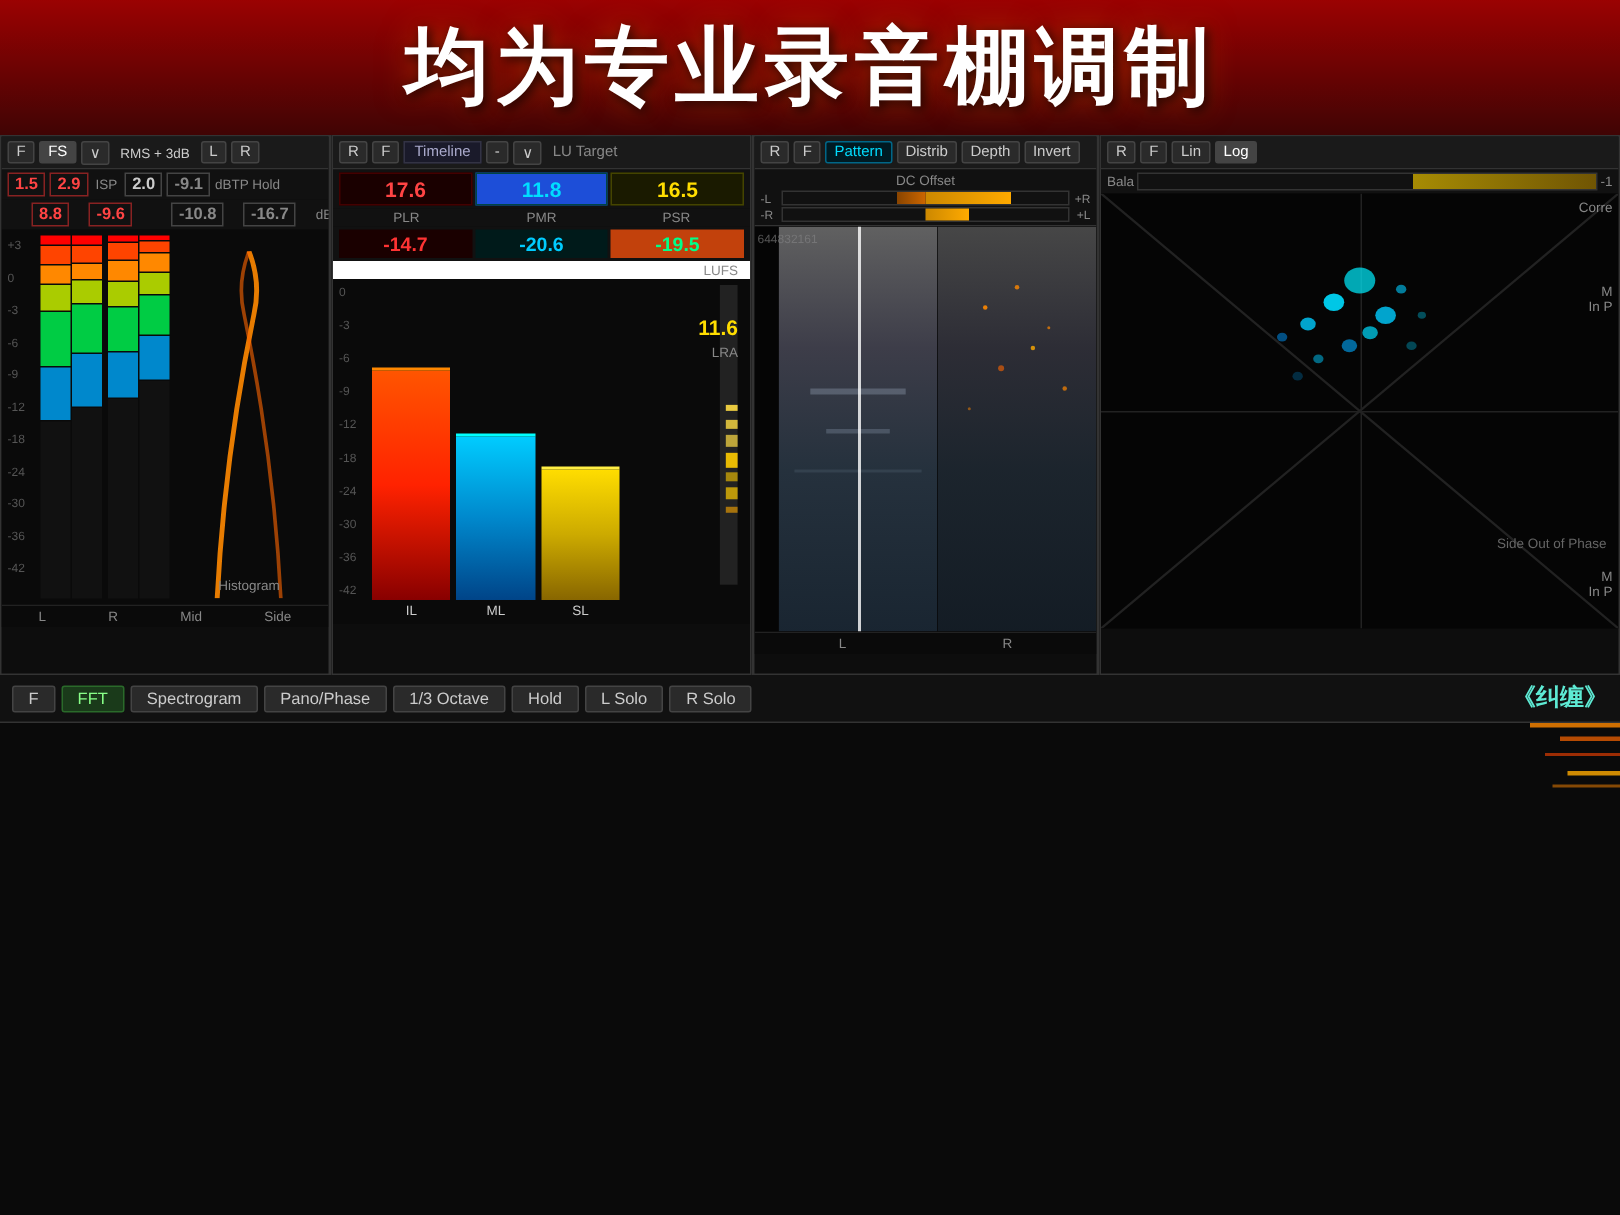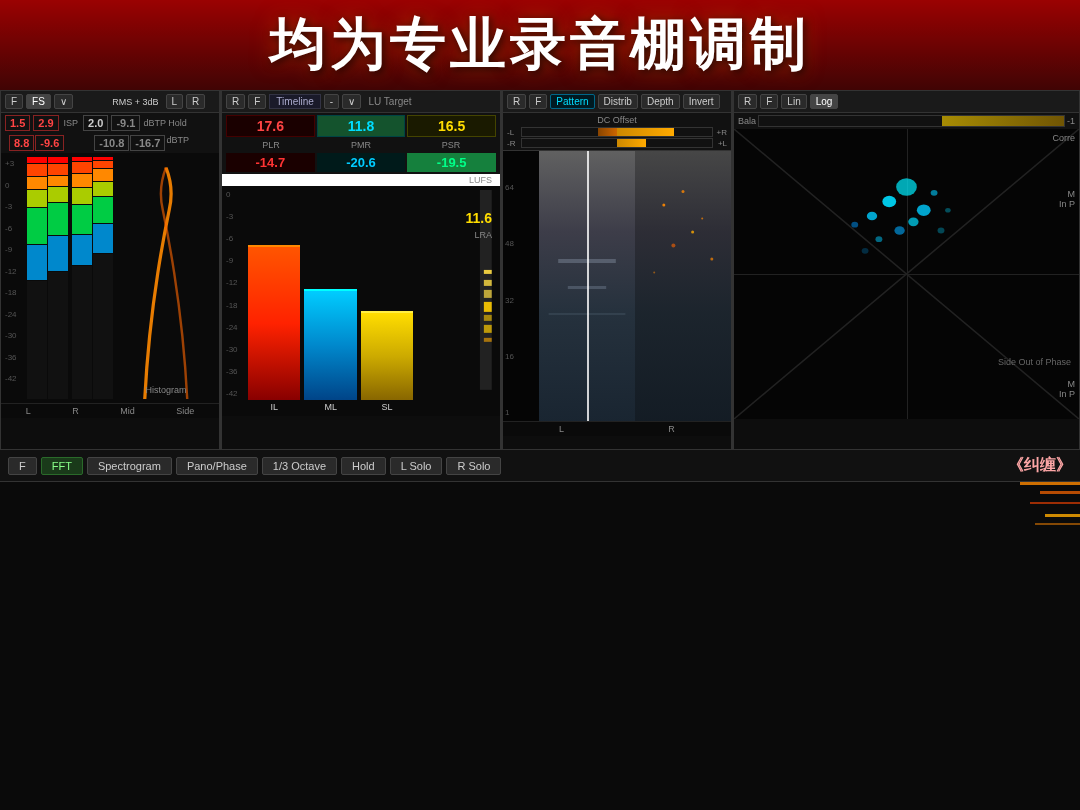--- a/index.html
+++ b/index.html
@@ -88,32 +88,32 @@
       flex-shrink: 0;
     }
 
     .lu-val {
       font-size: 14px;
       font-weight: bold;
       text-align: center;
       padding: 2px;
     }
     .lu-red { color: #ff4444; background: #1a0000; border: 1px solid #440000; }
-    .lu-cyan { color: #00ddff; background: #14532d; border: 1px solid #004444; }
+    .lu-cyan { color: #00ddff; background: #1d4ed8; border: 1px solid #004444; }
     .lu-yellow { color: #ffdd00; background: #1a1a00; border: 1px solid #444400; }
 
     .lufs-val {
       font-size: 13px;
       font-weight: bold;
       text-align: center;
       padding: 2px;
     }
     .lufs-red { color: #ff3333; background: #1a0000; }
     .lufs-cyan { color: #00ccff; background: #001a1a; }
-    .lufs-green { color: #00ff88; background: #15803d; }
+    .lufs-green { color: #00ff88; background: #c2410c; }
 
     
     .panel-spectrum {
       width: 230px;
       flex-shrink: 0;
     }
 
     
     .panel-phase {
       flex: 1;
@@ -149,21 +149,21 @@
       border-radius: 2px;
     }
     .toolbar-btn.active {
       background: #1a3a1a;
       border-color: #2a6a2a;
       color: #88ff88;
     }
 
     .song-title {
       margin-left: auto;
-      color: #fca5a5;
+      color: #5eead4;
       font-size: 16px;
       font-weight: bold;
     }
 
     
     .fft-area {
       position: absolute;
       top: 514px;
       left: 0;
       right: 0;
@@ -184,21 +184,20 @@
       font-size: 9px;
       color: #888;
       padding: 0 2px;
     }
 
     
     .rms-label {
       font-size: 9px;
       color: #ccc;
       padding: 0 4px;
-      margin-left: 32px;
     }
 
     
     .panel-divider {
       width: 1px;
       background: #333;
       flex-shrink: 0;
     }
 
     
@@ -246,21 +245,21 @@
 
     <div style="display:flex;align-items:center;padding:2px 4px;gap:3px;background:#111;font-size:11px;">
       <span class="val-box red">1.5</span>
       <span class="val-box red">2.9</span>
       <span class="isp-label">ISP</span>
       <span class="val-box white">2.0</span>
       <span class="val-box dark">-9.1</span>
       <span style="font-size:9px;color:#888;">dBTP Hold</span>
     </div>
 
-    <div style="display:flex;align-items:flex-start;padding:2px 8px;gap:1px;background:#111;font-size:11px;">
+    <div style="display:flex;align-items:center;padding:2px 20px;gap:13px;background:#111;font-size:11px;">
       <span class="val-box red">8.8</span>
       <span class="val-box red">-9.6</span>
       <span style="width:28px;"></span>
       <span class="val-box dark">-10.8</span>
       <span class="val-box dark">-16.7</span>
       <span style="font-size:9px;color:#888;">dBTP</span>
     </div>
 
     <div style="position:relative;flex:1;display:flex;height:250px;background:#0a0a0a;padding:4px;">
 
@@ -442,21 +441,21 @@
         <span style="font-size:8px;color:#888;width:12px;">-R</span>
         <div style="flex:1;height:10px;background:#111;border:1px solid #333;position:relative;">
           <div style="position:absolute;left:50%;top:0;bottom:0;width:15%;background:linear-gradient(to right,#cc8800,#ffaa00);"></div>
         </div>
         <span style="font-size:8px;color:#888;width:12px;text-align:right;">+L</span>
       </div>
     </div>
 
     <div style="flex:1;height:270px;display:flex;background:#050505;position:relative;">
 
-      <div style="width:36px;display:flex;flex-direction:column;justify-content:space-between;font-size:8px;color:#555;padding:4px 2px;margin-top:28px;">
+      <div style="width:16px;display:flex;flex-direction:row;justify-content:space-between;font-size:8px;color:#555;padding:4px 2px;">
         <span>64</span>
         <span>48</span>
         <span>32</span>
         <span>16</span>
         <span>1</span>
       </div>
 
       <div style="flex:1;position:relative;overflow:hidden;">
         <svg width="100%" height="100%" preserveAspectRatio="none">
 

